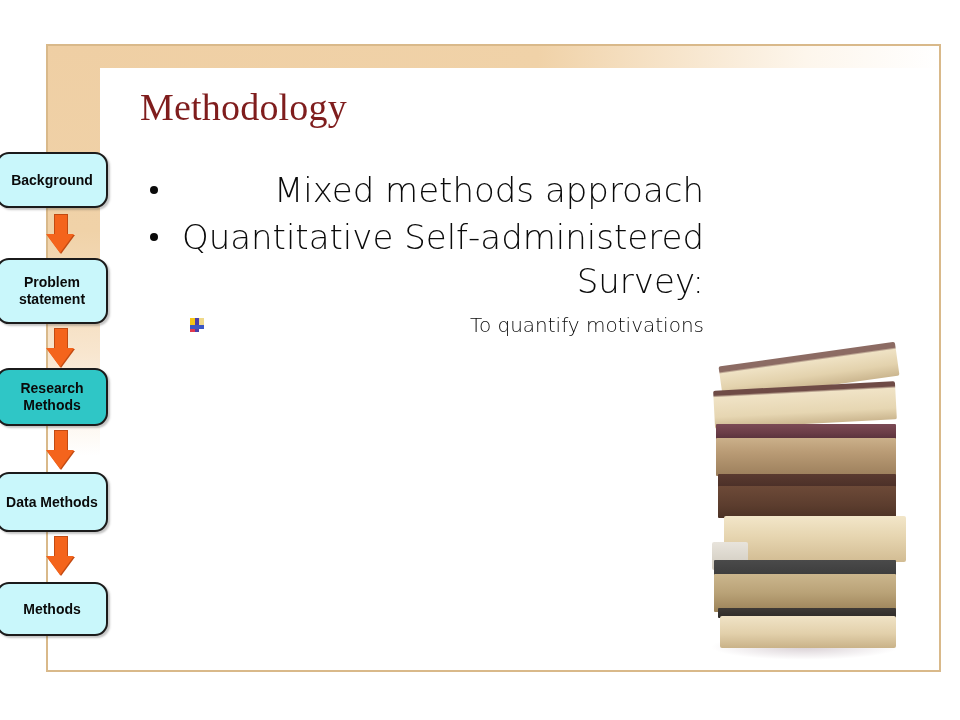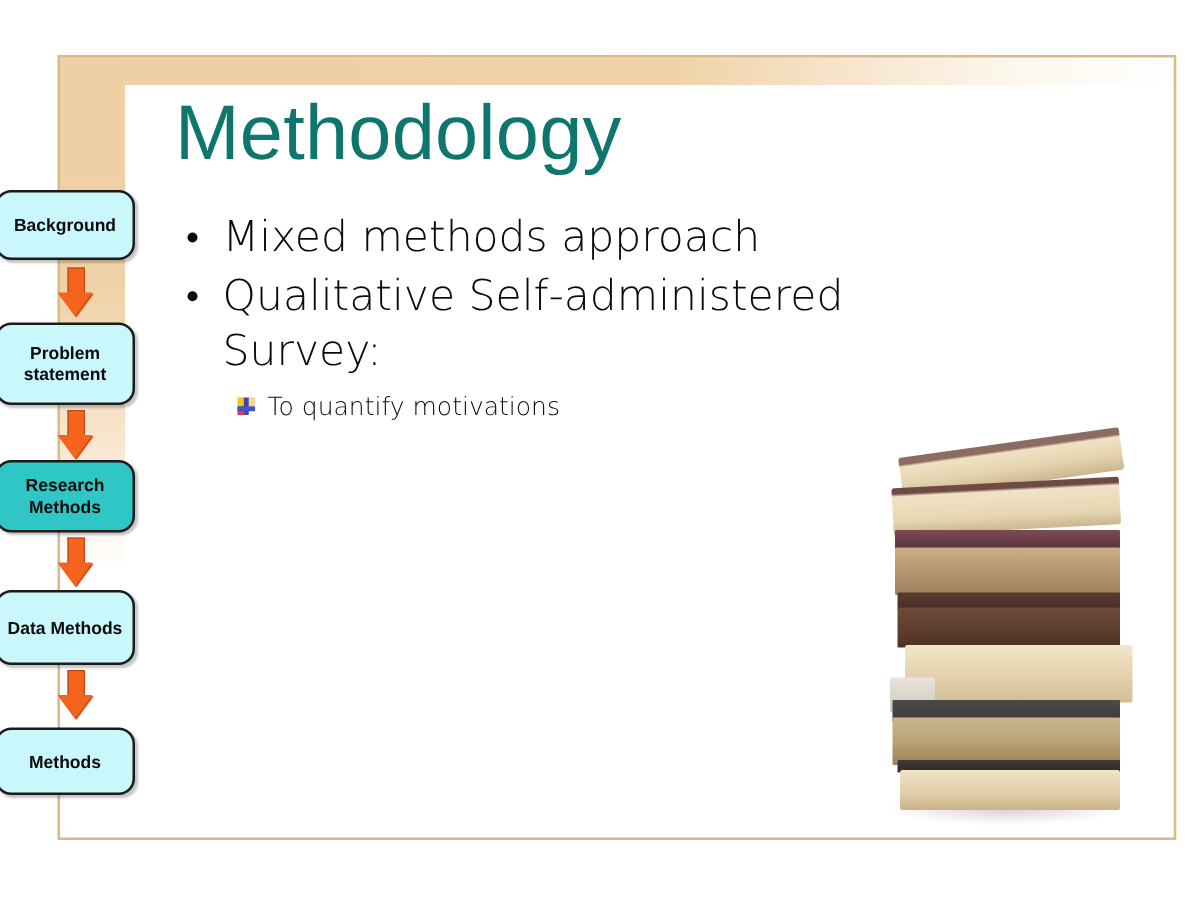--- a/index.html
+++ b/index.html
@@ -51,39 +51,40 @@
     width:838px;height:602px;
     background:#ffffff;
     z-index:1;
   }
 
   
   #title{
     position:absolute;
     left:140px;top:78px;
     width:620px;
-    font-family:Liberation Sans, sans-serif;
+    font-family:Liberation Serif, serif;
     font-weight:300;
-    font-size:62px;
+    font-size:38px;
     line-height:58px;
-    color:#0f766e;
+    color:#7f1d1d;
     letter-spacing:0.2px;
     z-index:5;
     white-space:nowrap;
   }
 
   
   #body-list{
     position:absolute;
     left:142px;top:168px;
     width:562px;
     z-index:5;
     font-family:"DejaVu Sans", sans-serif;
     font-weight:300;
     color:#0a0a0a;
+    text-align:right;
   }
   .lvl1{
     position:relative;
     padding-left:36px;
     font-size:34px;
     line-height:44px;
     margin:0 0 3px 0;
   }
   .lvl1 .dot{
     position:absolute;
@@ -178,21 +179,21 @@
 
   <div id="title">Methodology</div>
 
   <div id="body-list">
     <div class="lvl1">
       <span class="dot"></span>
       <span>Mixed methods approach</span>
     </div>
     <div class="lvl1">
       <span class="dot"></span>
-      <span>Qualitative Self-administered Survey:</span>
+      <span>Quantitative Self-administered Survey:</span>
     </div>
     <div class="lvl2">
       <span class="cross">
         <i class="qtl"></i>
           <i class="qtr"></i>
           <i class="qbl"></i>
           <i class="vbar"></i>
           <i class="hbar"></i>
       </span>
       <span>To quantify motivations</span>

